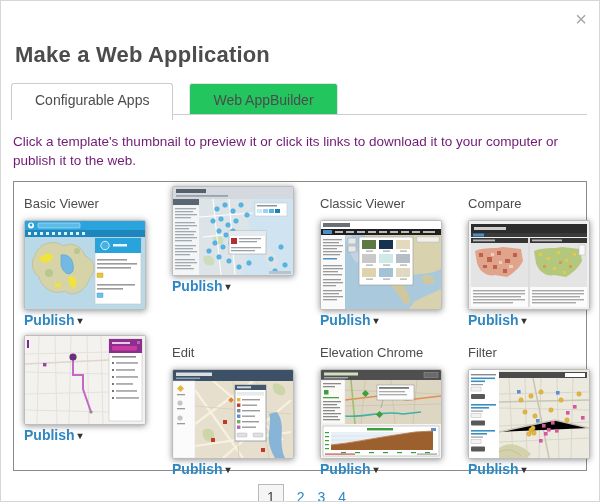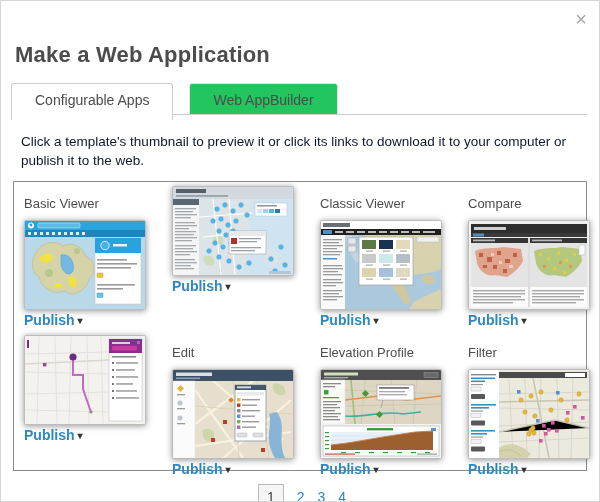--- a/index.html
+++ b/index.html
@@ -6,21 +6,21 @@
   body{font-family:"Liberation Sans",sans-serif;color:#4c4c4c;}
   .dialog{position:relative;width:600px;height:502px;box-sizing:border-box;background:#fff;border:1px solid #d6d6d6;overflow:hidden;}
   .dlg-header{padding:12px 16px 0 14px;margin-top:29px;}
   .dlg-title{font-size:22px;font-weight:600;color:#4c4c4c;letter-spacing:.2px;}
   .close-btn{position:absolute;top:8px;right:12px;font-size:20px;color:#a6a6a6;cursor:pointer;line-height:1;font-weight:400;}
   .tabbar{position:relative;display:flex;gap:16px;margin:15px 12px 0 10px;height:37px;align-items:flex-start;}
   .tabbar::after{content:"";position:absolute;left:0;right:0;top:31px;border-top:1px solid #ccc;z-index:1;}
   .tab{box-sizing:border-box;height:32px;padding:8px 23px;background:#22c55e;border:1px solid #e4e4e4;border-bottom:none;
        border-radius:3px 3px 0 0;font-size:14px;color:#4c4c4c;cursor:pointer;white-space:nowrap;}
   .tab.active{background:#fff;border:1px solid #ccc;border-bottom:none;height:37px;position:relative;z-index:2;}
-  .desc{margin:13px 14px 10px 20px;font-size:13.5px;line-height:1.4;color:#0f172a;max-width:574px;}
+  .desc{margin:13px 14px 10px 12px;font-size:13.5px;line-height:1.4;color:#701a75;max-width:574px;}
   .gridbox{box-sizing:border-box;margin:0 12px;border:1px solid #8a8a8a;height:290px;padding:4px 6px 8px 10px;}
   .tgrid{display:grid;grid-template-columns:repeat(4,1fr);column-gap:10px;row-gap:6px;}
   .cell{width:138px;}
   .tname{font-size:13px;color:#4c4c4c;margin:10px 0 9px 0;white-space:nowrap;}
   .thumb{width:120px;height:88px;background:#fff;border:1px solid #bdbdbd;border-radius:2px;
          box-shadow:0 1px 6px rgba(60,60,60,.55);cursor:pointer;overflow:hidden;}
   .thumb svg{display:block;}
   .publish{display:inline-block;margin-top:2px;font-size:14px;font-weight:600;color:#2e87c1;text-decoration:none;cursor:pointer;}
   .publish .caret{color:#333;font-size:10px;margin-left:3px;vertical-align:1px;}
   .pagination{display:flex;justify-content:center;align-items:center;gap:13px;margin-top:6px;font-size:14px;}
@@ -433,21 +433,21 @@
                 <rect x="69" y="56.5" width="14" height="1.4" fill="#999"></rect>
             </g>
             <rect x="64" y="63" width="10" height="4" rx="1" fill="#e0e0e0" stroke="#aaa" stroke-width=".4"></rect>
             <rect x="80" y="63" width="10" height="4" rx="1" fill="#e0e0e0" stroke="#aaa" stroke-width=".4"></rect>
           </svg>
         </div>
         <a class="publish"><span>Publish</span><span class="caret">▾</span></a>
       </div>
 
       <div class="cell">
-        <div class="tname">Elevation Profile</div>
+        <div class="tname">Elevation Chrome</div>
         <div class="thumb">
           <svg viewBox="0 0 120 88" width="120" height="88">
             <rect width="120" height="88" fill="#f4f4f2"></rect>
             <rect width="120" height="10" fill="#4f4f4f"></rect>
             <rect x="3" y="2.5" width="34" height="3" fill="#cfe0c0"></rect>
             <rect x="3" y="7" width="24" height="1.4" fill="#a8a8a8"></rect>
             <rect x="103" y="2.5" width="14" height="5" fill="#6a6a6a" stroke="#9a9a9a" stroke-width=".5"></rect>
             <rect x="24" y="10" width="96" height="44" fill="#ddd6c3"></rect>
             <g stroke="#d0c7ae" stroke-width="1">
                 <path d="M24,20 L120,24"></path>

